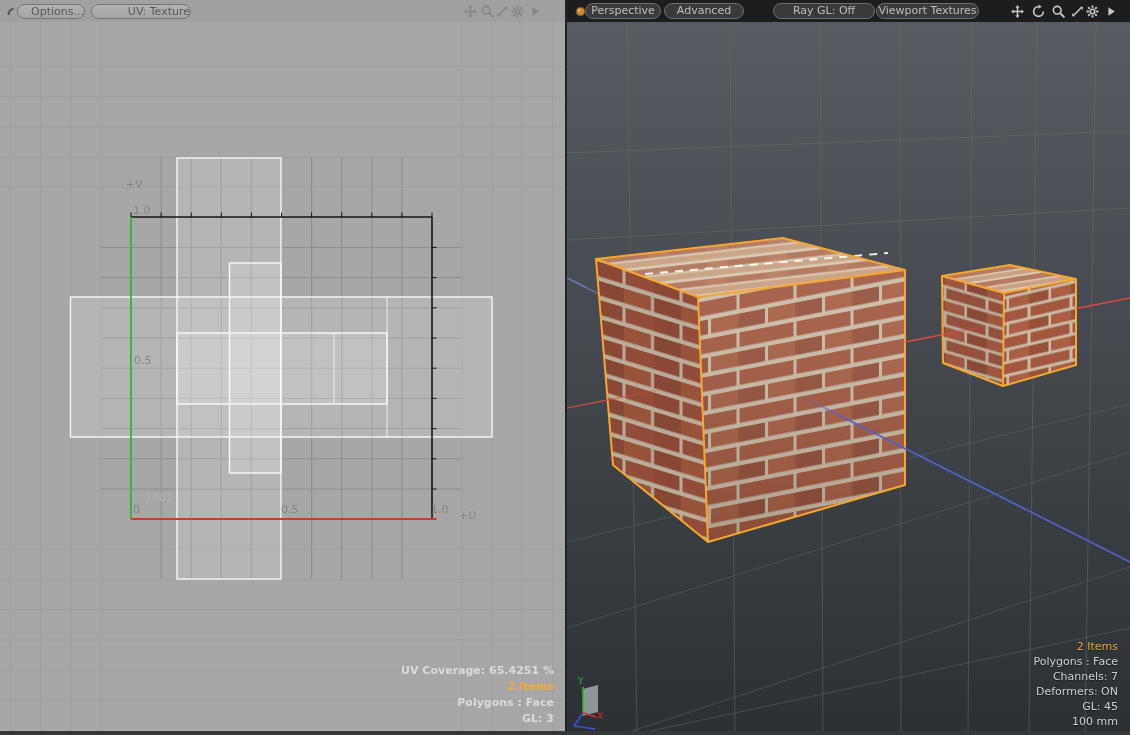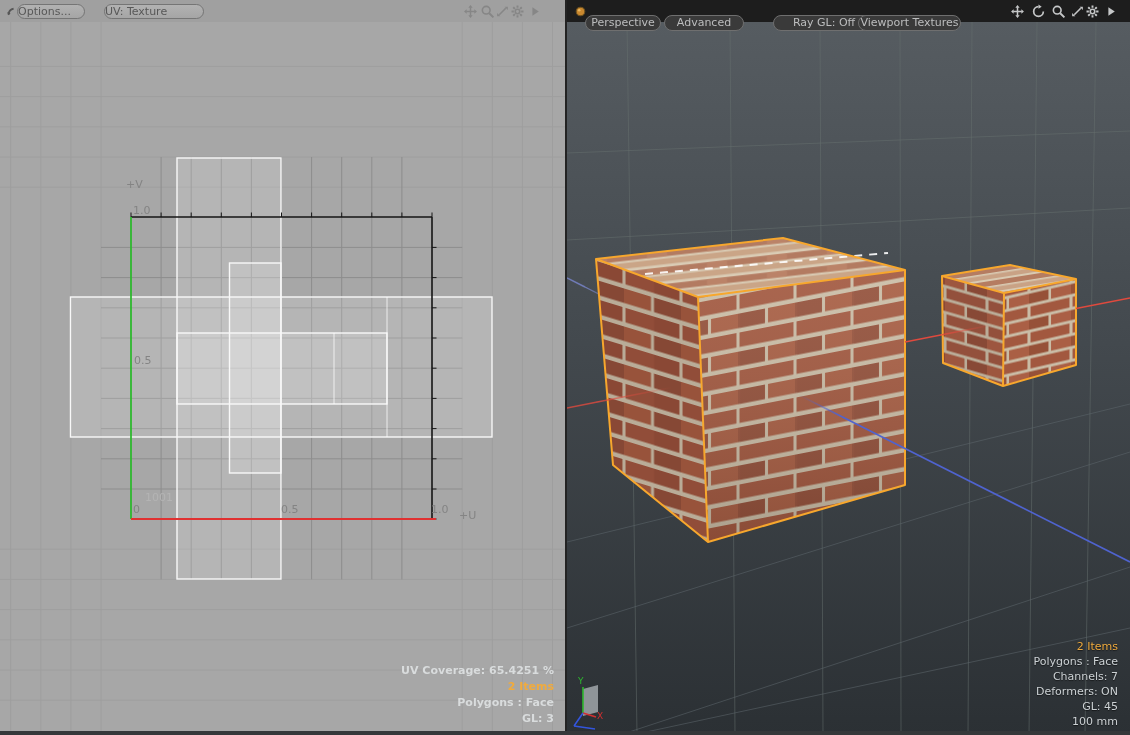--- a/index.html
+++ b/index.html
@@ -1,31 +1,31 @@
 <!DOCTYPE html>
 <html><head>
 <meta charset="utf-8">
 <style>
   html,body{margin:0;padding:0;background:#222;}
   #app{position:relative;width:1130px;height:735px;overflow:hidden;font-family:"DejaVu Sans","Liberation Sans",sans-serif;background:#1e1e1e;}
   
   #uv-panel{position:absolute;left:0;top:0;width:565px;height:735px;background:#a7a7a7;}
   #uv-header{position:absolute;left:0;top:0;width:565px;height:22px;background:rgba(0,0,0,0.04);}
   .pill{position:absolute;top:4px;height:15px;box-sizing:border-box;border:1px solid #757575;border-radius:9px;
-        background:linear-gradient(#b2b2b2,#a5a5a5);color:#585858;font-size:11px;line-height:13px;text-align:left;cursor:default;}
+        background:linear-gradient(#b2b2b2,#a5a5a5);color:#585858;font-size:11px;line-height:13px;text-align:right;cursor:default;}
   .icon14{position:absolute;top:4px;width:15px;height:15px;}
   .gicon{color:#868686;}
   .licon{color:#c6c8c9;}
   
   #splitter{position:absolute;left:565px;top:0;width:2px;height:735px;background:#232323;}
   
   #gl-panel{position:absolute;left:567px;top:0;width:563px;height:735px;background:#1d1d1d;}
   #gl-header{position:absolute;left:0;top:0;width:563px;height:22px;background:#1d1d1d;}
   .pill-dark{position:absolute;top:3px;height:16px;box-sizing:border-box;border:1px solid #6f6f6f;border-radius:9px;
-        background:#3a3a3a;color:#bcbdbe;font-size:11px;line-height:14px;text-align:center;cursor:default;margin-top:12px;}
+        background:#3a3a3a;color:#bcbdbe;font-size:11px;line-height:14px;text-align:center;cursor:default;}
   #gl-stats{position:absolute;right:12px;bottom:6px;text-align:right;font-size:11px;line-height:15px;color:#ccd1d4;text-shadow:0 1px 1px rgba(0,0,0,0.55);}
   #uv-stats{position:absolute;right:11px;bottom:8px;text-align:right;font-size:11px;line-height:16px;color:#d9dcdd;font-weight:bold;}
   .orange{color:#eda93d;}
   #uv-stats .orange{color:#f1ab3c;}
   #bottom-strip{position:absolute;left:0;bottom:0;width:1130px;height:4px;background:#35383a;}
   svg text{font-family:"DejaVu Sans","Liberation Sans",sans-serif;}
 </style>
 </head>
 <body>
 
@@ -79,21 +79,21 @@
       </g>
     </svg>
 
     
     <div id="uv-header">
       <svg class="icon14" style="left:5px;top:5px" viewBox="0 0 14 14">
         <path d="M3.5 9 A5 5 0 0 1 8 3.5" fill="none" stroke="#565656" stroke-width="1.8"></path>
         <path d="M3 9.5 L2 6.8 L5.2 7.6 Z" fill="#565656"></path>
       </svg>
       <div class="pill" style="left:17px;width:68px">Options...</div>
-      <div class="pill" style="left:104px;width:100px">UV: Texture</div>
+      <div class="pill" style="left:91px;width:100px">UV: Texture</div>
 
       <svg class="icon14 gicon" style="left:463px" viewBox="0 0 14 14">
         <path d="M7 1l2 2.4H5zM7 13l-2-2.4h4zM1 7l2.4-2v4zM13 7l-2.4 2V5z" fill="currentColor"></path>
         <path d="M7 3v8M3 7h8" stroke="currentColor" stroke-width="1.4"></path>
       </svg>
       <svg class="icon14 gicon" style="left:480px" viewBox="0 0 14 14">
         <circle cx="5.8" cy="5.8" r="3.6" fill="none" stroke="currentColor" stroke-width="1.5"></circle>
         <line x1="8.6" y1="8.6" x2="12.5" y2="12.5" stroke="currentColor" stroke-width="1.8"></line>
       </svg>
       <svg class="icon14 gicon" style="left:495px" viewBox="0 0 14 14">
@@ -252,21 +252,21 @@
     </svg>
 
     <div id="gl-header">
       <svg class="icon14" style="left:6px;top:4px" viewBox="0 0 14 14">
         <circle cx="7" cy="7" r="4" fill="#c9882f" stroke="#6e5220" stroke-width="1"></circle>
         <circle cx="5.8" cy="5.8" r="1.2" fill="#e8b863"></circle>
       </svg>
       <div class="pill-dark" style="left:18px;width:76px">Perspective</div>
       <div class="pill-dark" style="left:97px;width:80px">Advanced</div>
       <div class="pill-dark" style="left:206px;width:102px">Ray GL: Off</div>
-      <div class="pill-dark" style="left:291px;width:103px">Viewport Textures</div>
+      <div class="pill-dark" style="left:309px;width:103px">Viewport Textures</div>
 
       <svg class="icon14 licon" style="left:443px" viewBox="0 0 14 14">
         <path d="M7 1l2 2.4H5zM7 13l-2-2.4h4zM1 7l2.4-2v4zM13 7l-2.4 2V5z" fill="currentColor"></path>
         <path d="M7 3v8M3 7h8" stroke="currentColor" stroke-width="1.4"></path>
       </svg>
       <svg class="icon14 licon" style="left:464px" viewBox="0 0 14 14">
         <path d="M11.5 7A4.5 4.5 0 1 1 7 2.5" fill="none" stroke="currentColor" stroke-width="1.6"></path>
         <path d="M7 0.5l3 2-3 2z" fill="currentColor"></path>
       </svg>
       <svg class="icon14 licon" style="left:484px" viewBox="0 0 14 14">

